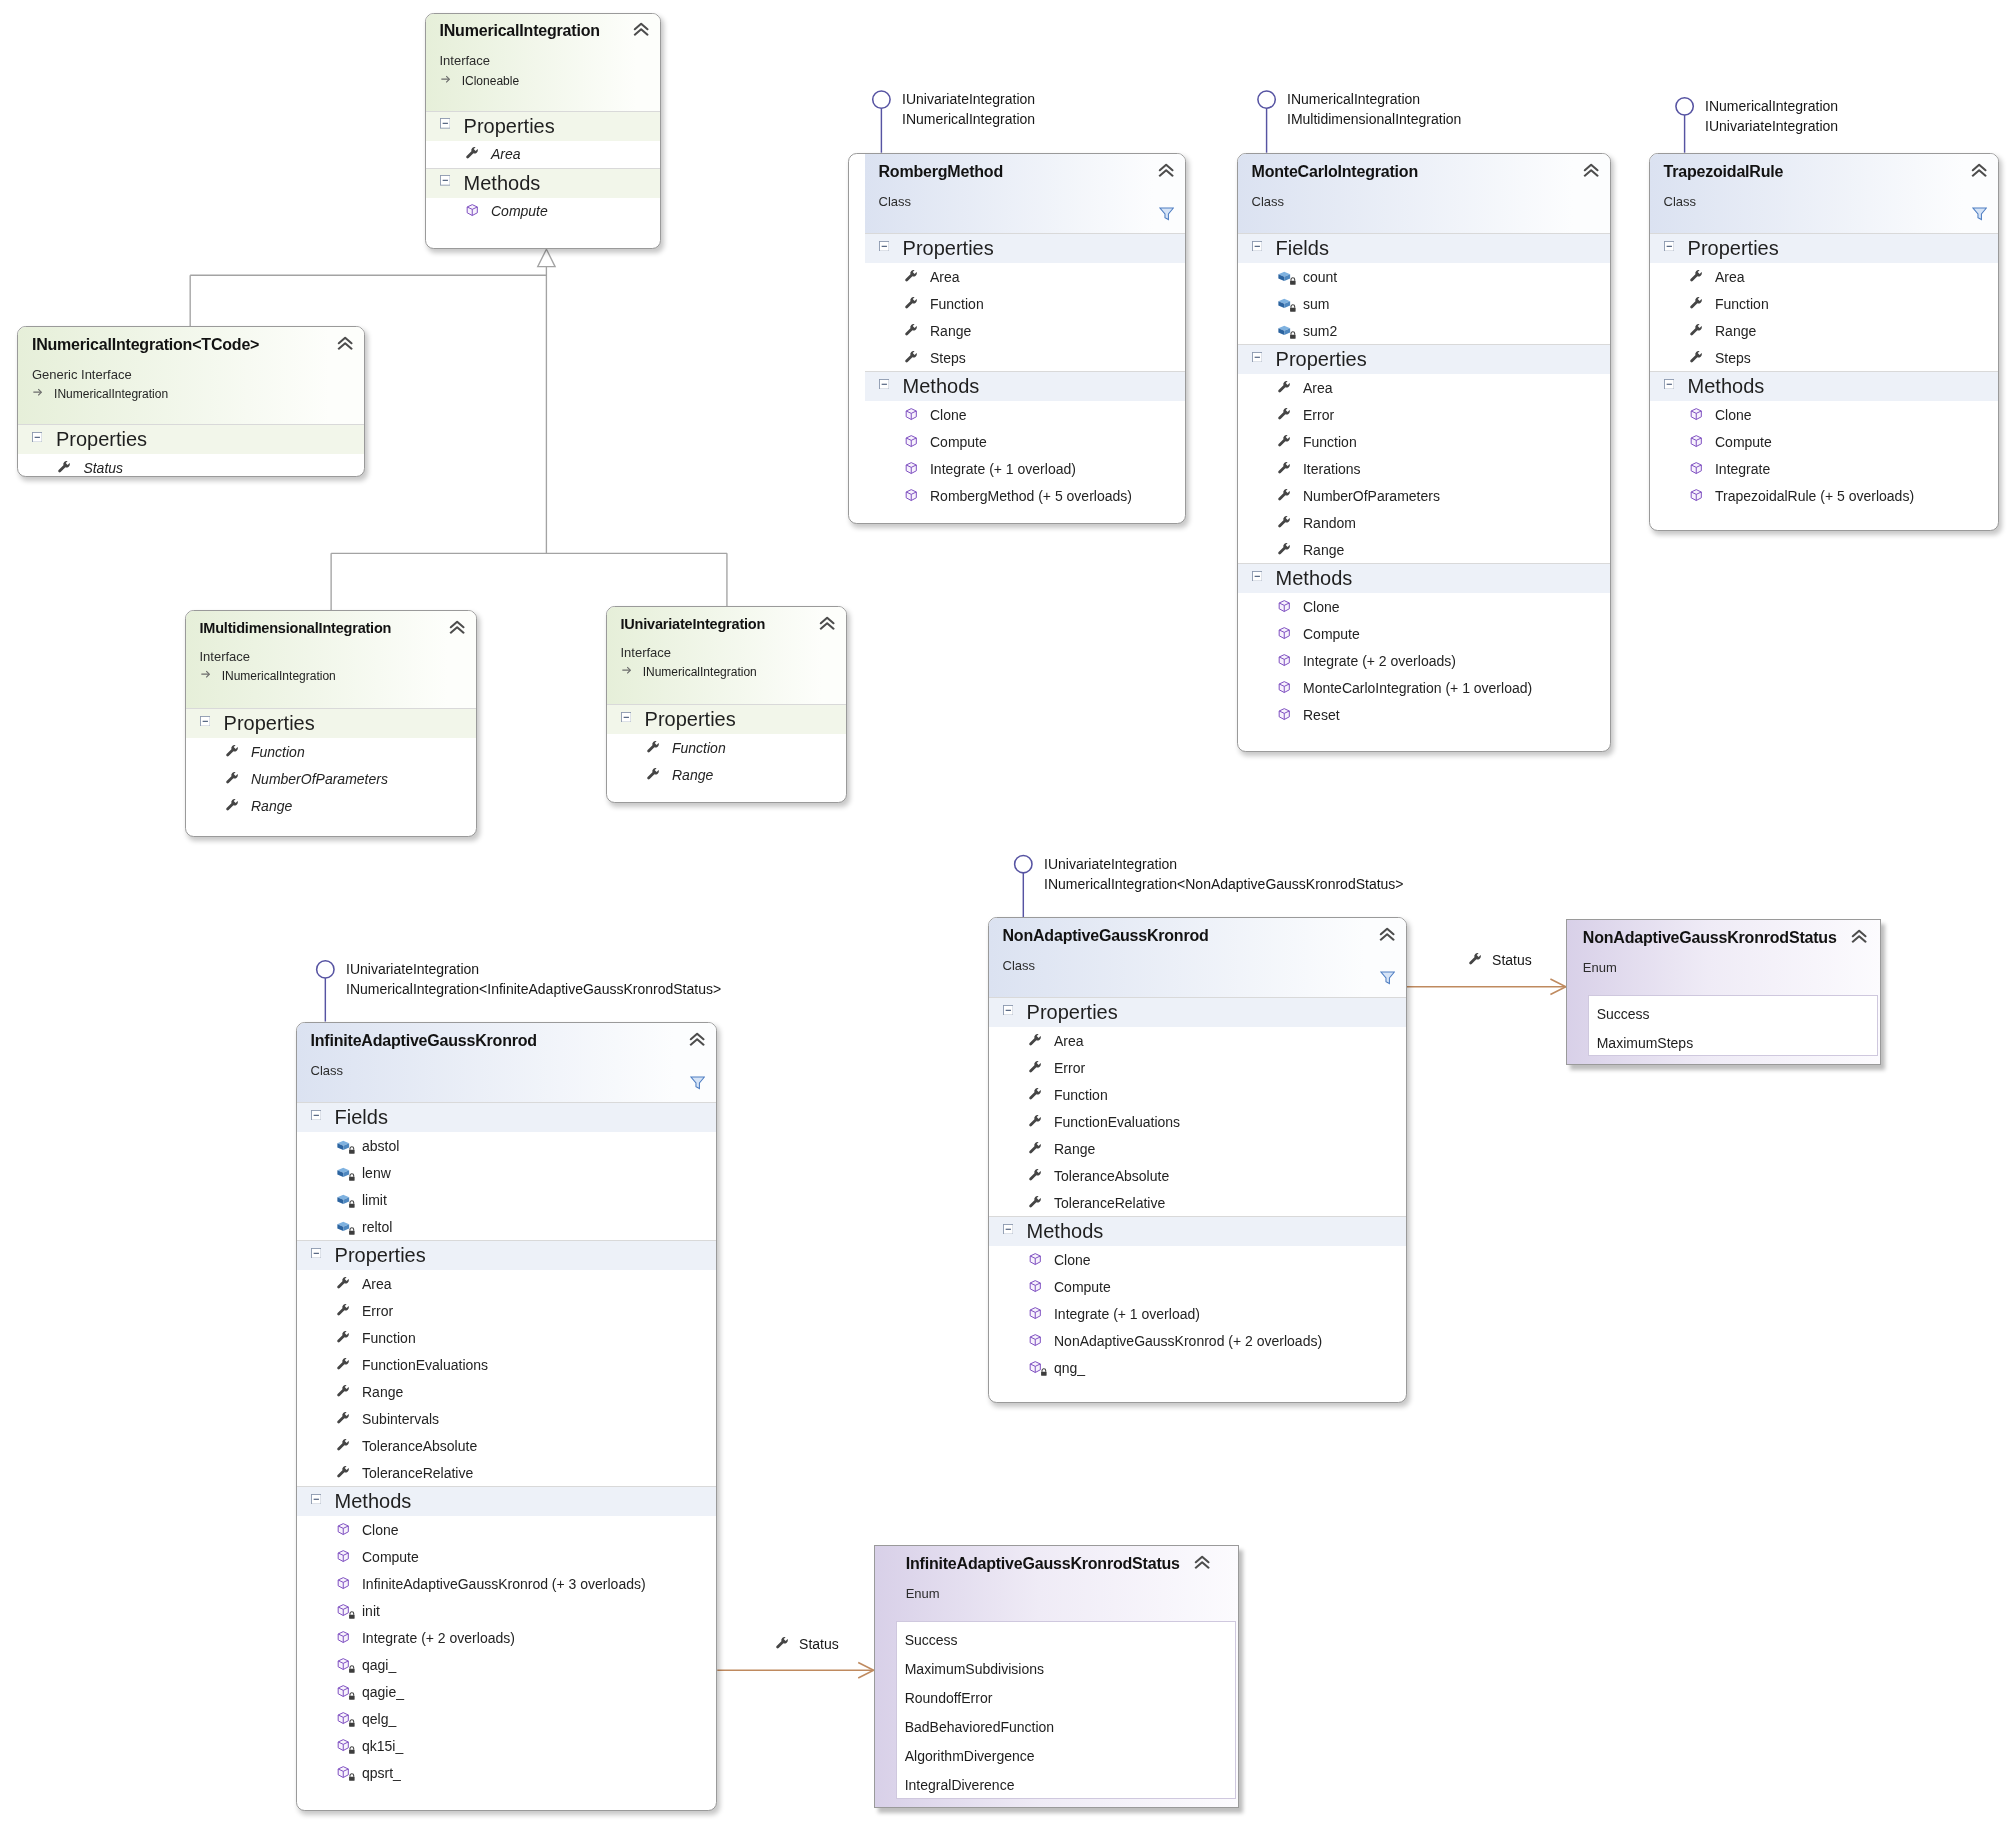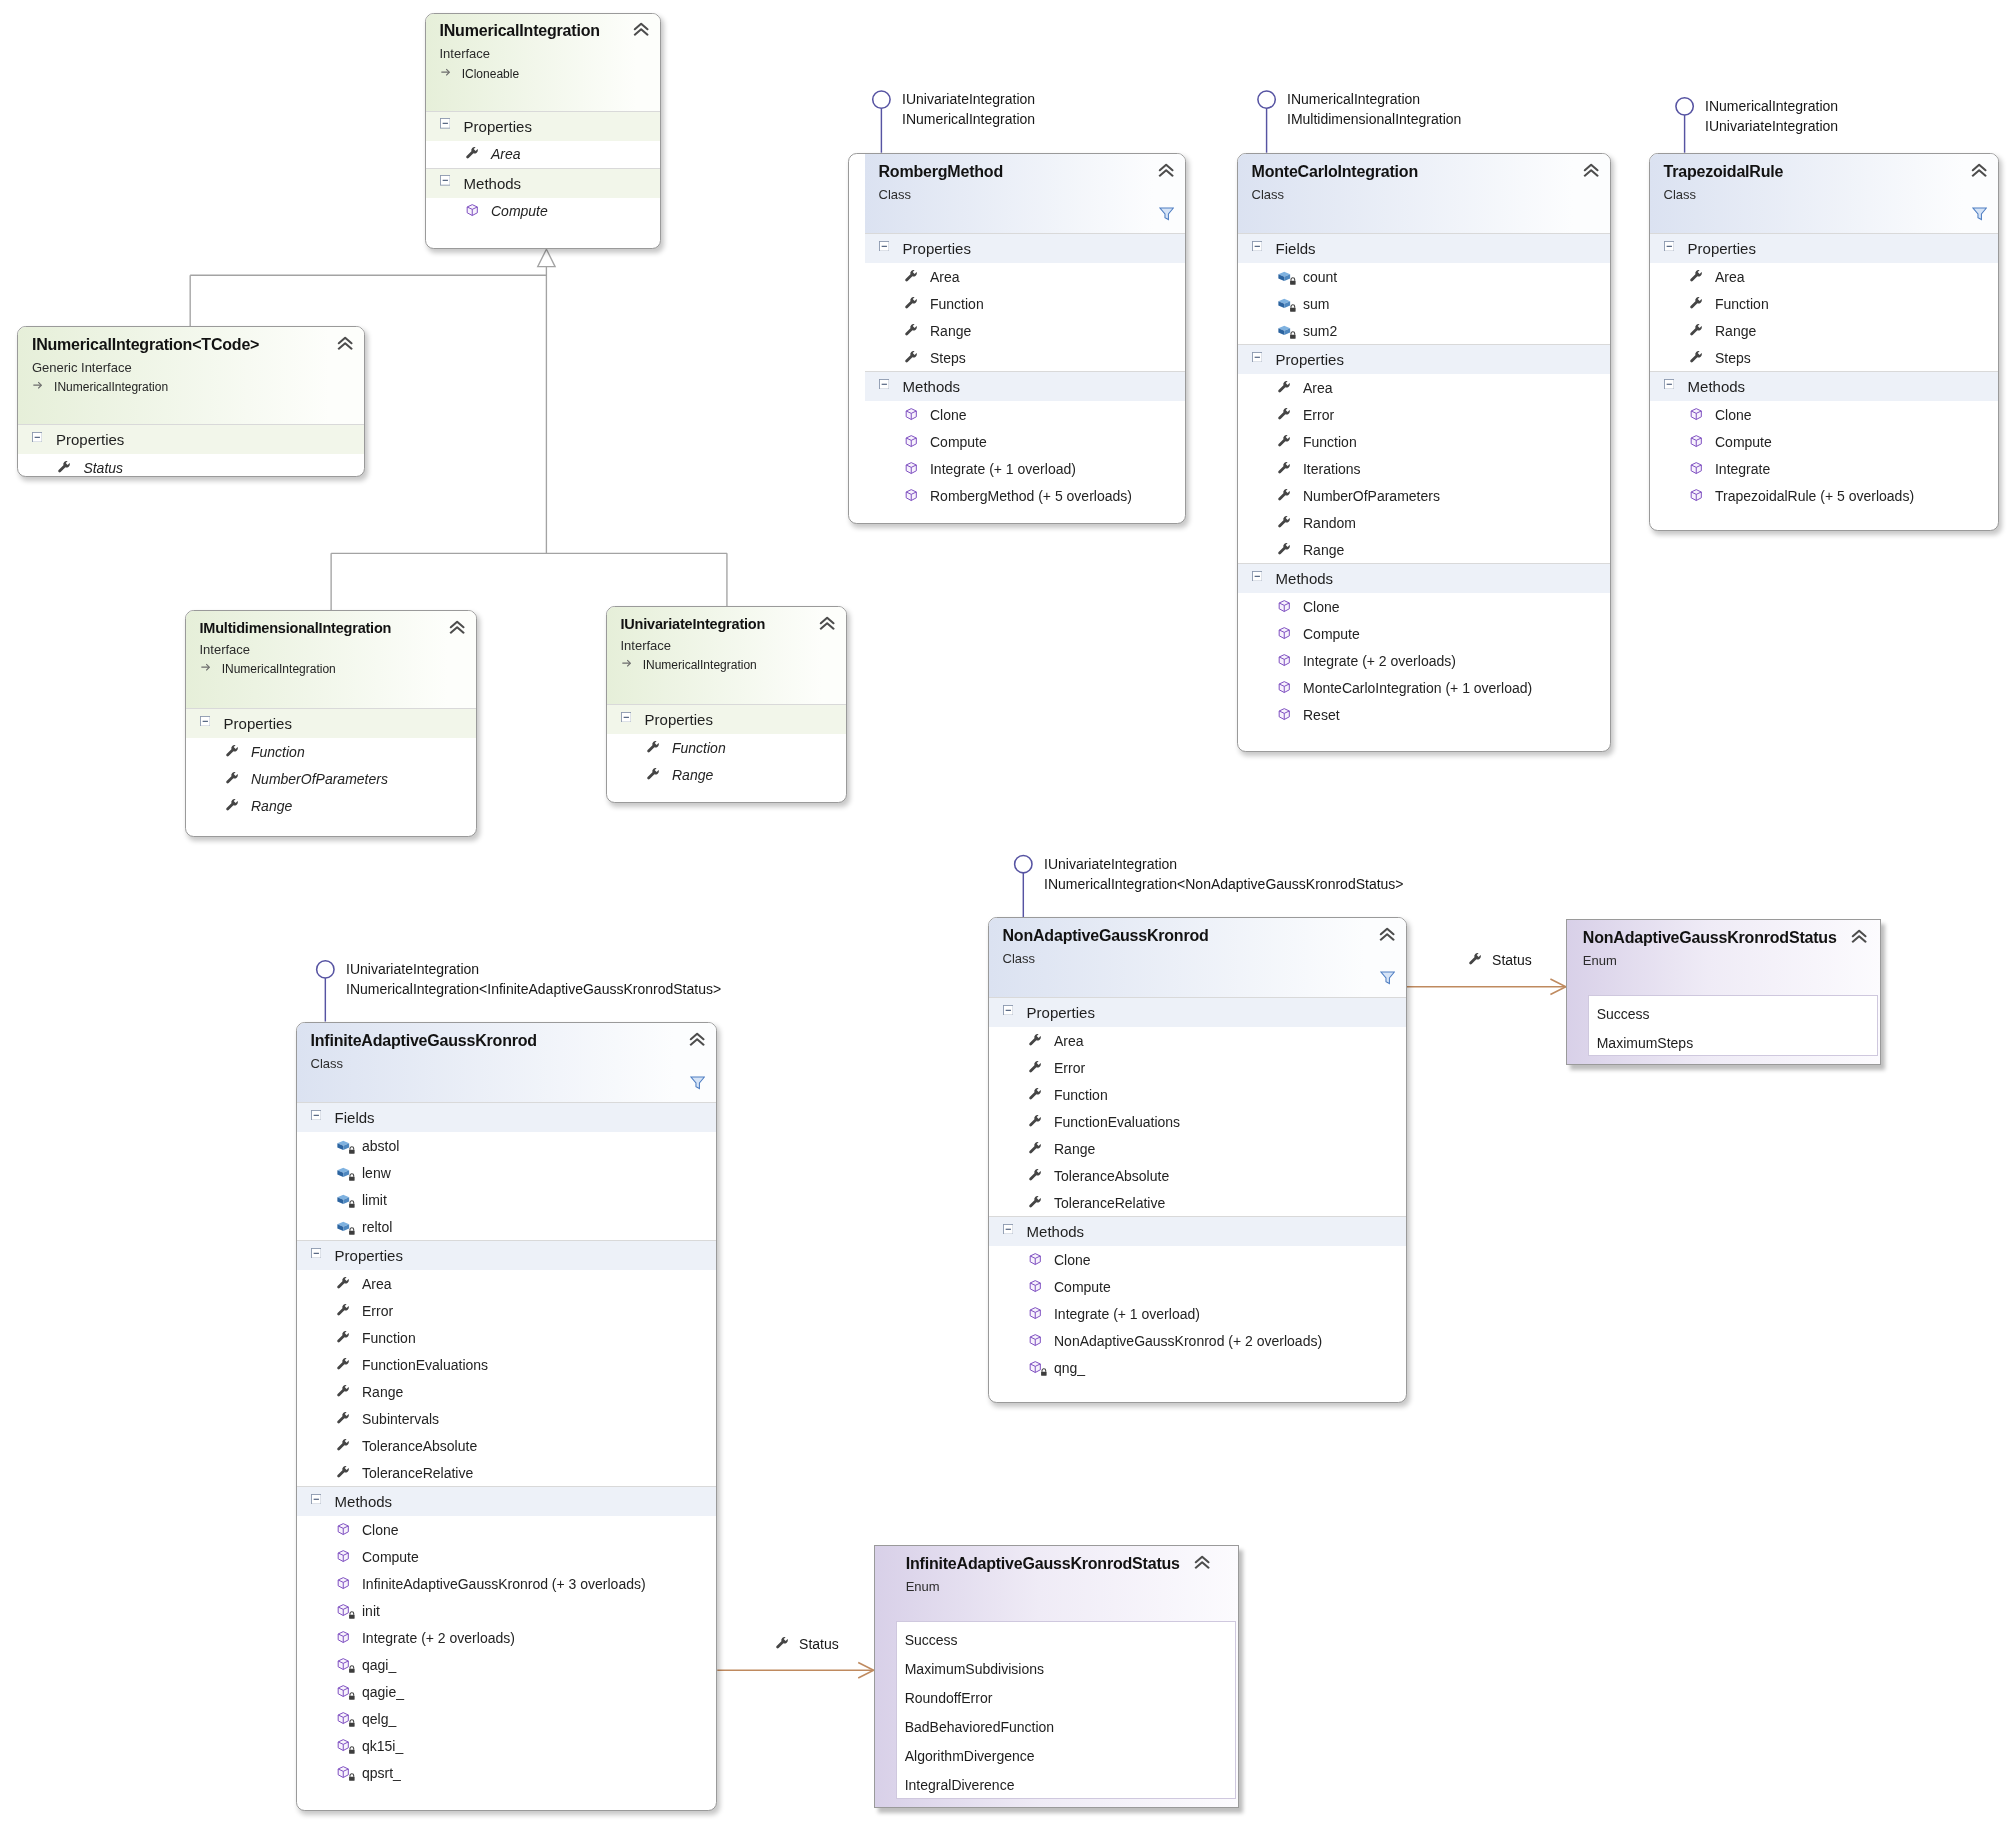--- a/index.html
+++ b/index.html
@@ -10,26 +10,26 @@
     border:1px solid var(--border,#9a9a9a);border-radius:8.7px;
     box-shadow:2.9px 3.9px 4.8px rgba(0,0,0,.22);box-sizing:border-box;overflow:hidden;}
   .box.v-enum{border-radius:0;box-shadow:3.9px 4.8px 3.9px rgba(0,0,0,.26);align-items:center;}
   .hdr{position:relative;flex:none;padding:8.7px 41px 0 13.5px;box-sizing:border-box;}
   .v-interface .hdr{height:97px;background:linear-gradient(to right,var(--ih,#e6efd9),#fdfefb 90%);}
   .v-class .hdr{height:79px;background:linear-gradient(to right,var(--ch,#dbe2f1),#fcfdfe 90%);}
   .v-enum{background:linear-gradient(to right,var(--eh,#d8d0e8) 0%,#efebf6 45%,#fcfbfe 100%);}
   .v-enum .hdr{height:75px;background:transparent;}
   .title{font-size:16px;font-weight:bold;color:#121212;white-space:nowrap;letter-spacing:-0.2px;}
   .title.small{font-size:14.5px;}
-  .kind{font-size:13px;color:#2c2c2c;margin-top:6px;}
+  .kind{font-size:13px;color:#2c2c2c;margin-top:13px;}
   .base{display:flex;align-items:center;gap:6.8px;margin-top:4.8px;font-size:12px;color:#1e1e1e;}
   .chev{position:absolute;top:8.7px;right:9.7px;cursor:pointer;line-height:0;}
   .funnel{position:absolute;right:10.6px;top:53px;line-height:0;cursor:pointer;}
   .sec{flex:none;height:29px;display:flex;align-items:center;gap:8.7px;padding-left:13.5px;
-    font-size:15px;color:#1f1f1f;border-top:1px solid #d9d9d9;}
+    font-size:20px;color:#1f1f1f;border-top:1px solid #d9d9d9;}
   .v-interface .sec{background:var(--is,#f2f6ea);}
   .v-class .sec{background:var(--cs,#edf1f8);}
   .mem{flex:none;height:27px;display:flex;align-items:center;gap:10.6px;padding-left:39px;
     font-size:14px;color:#232323;white-space:nowrap;}
   .v-interface .mem .nm{font-style:italic;}
   .icw{position:relative;width:15.4px;height:15.4px;flex:none;display:inline-flex;line-height:0;}
   .icw .lock{position:absolute;right:-3.9px;bottom:-1.9px;}
   .enum-panel{position:absolute;left:21px;right:1.9px;top:75px;bottom:7.7px;background:#fff;
     border:1px solid #cfc8de;box-sizing:border-box;padding-top:3.9px;}
   .emem{height:29px;display:flex;align-items:center;padding-left:7.7px;font-size:14px;color:#1d1d1d;}

